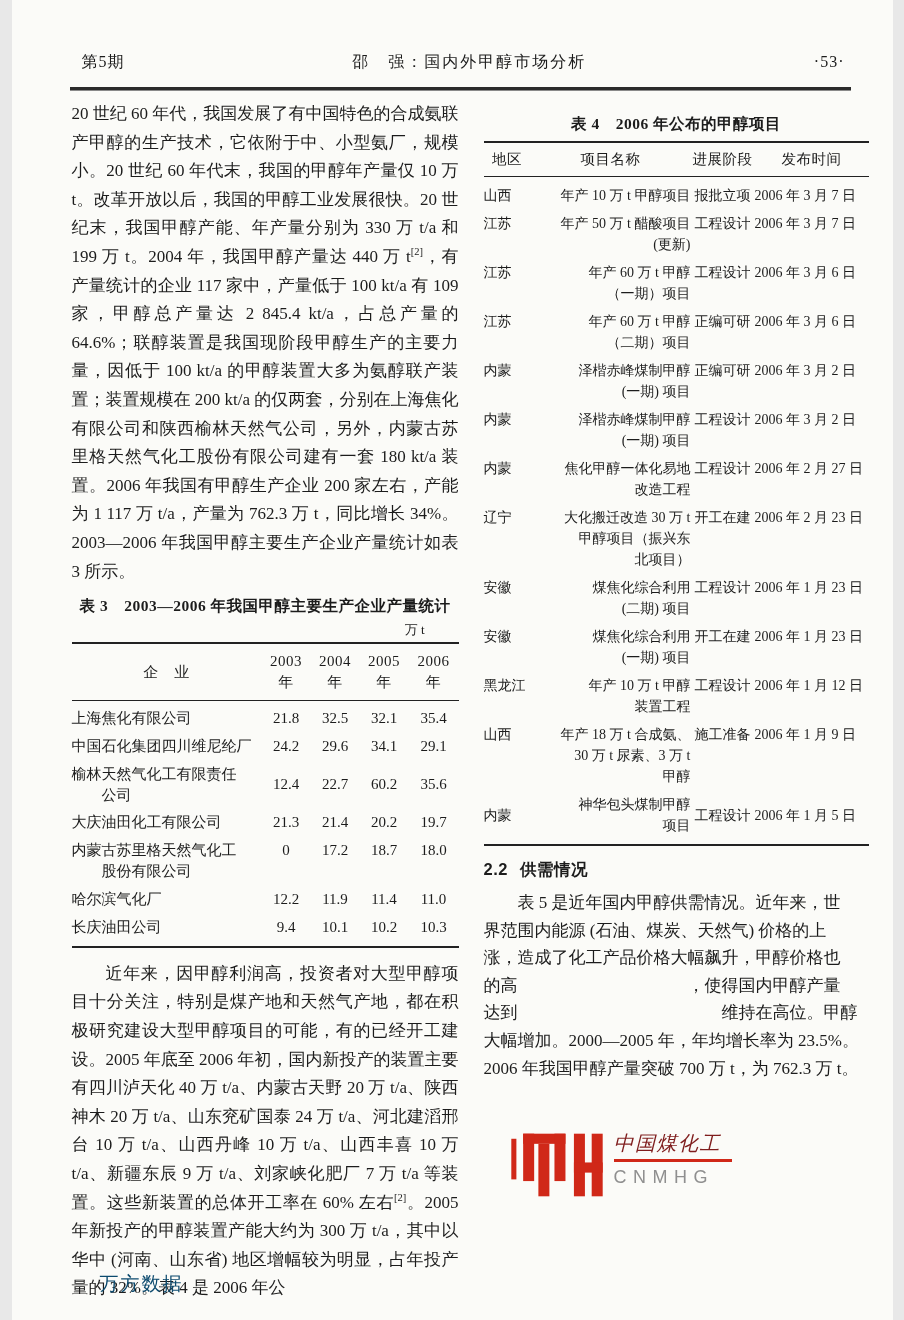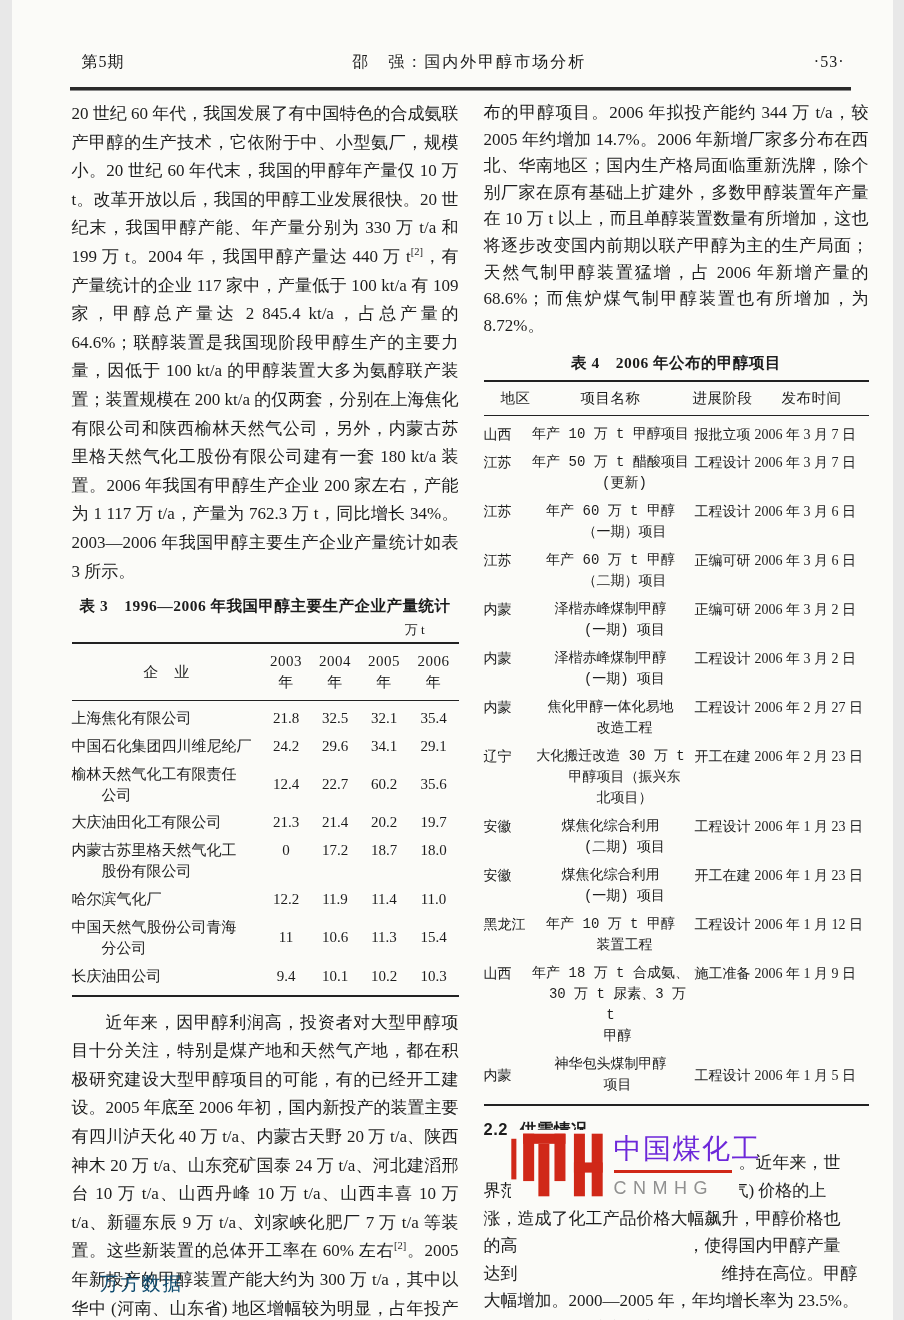--- a/index.html
+++ b/index.html
@@ -53,41 +53,41 @@
     width:100%;border-collapse:collapse;table-layout:fixed;
     border-top:2.2px solid #222;border-bottom:2.2px solid #222;
     font-size:14px;line-height:21px;margin-top:6px;
   }
   table.tbl4 th{
     font-weight:normal;border-bottom:1.6px solid #222;
     padding:6px 0;font-size:14.5px;text-align:center;letter-spacing:.5px;
   }
   table.tbl4 td{vertical-align:top;padding:4px 0 3px;white-space:pre-line;}
   table.tbl4 td.region{text-align:left;}
-  table.tbl4 td.pname{text-align:center;font-family:Liberation Mono, monospace;}
+  table.tbl4 td.pname{text-align:right;}
   table.tbl4 td.stage{text-align:center;}
   table.tbl4 td.date{text-align:left;}
   table.tbl4 tbody tr:first-child td{padding-top:8px;}
   table.tbl4 tbody tr:last-child td{vertical-align:middle;padding-bottom:8px;}
   
   .section-heading{
     font-weight:bold;font-size:16.5px;margin:13px 0 8px;letter-spacing:.5px;
     font-family:"Liberation Sans","DejaVu Sans",sans-serif;
   }
   .section-heading .num{margin-right:12px;}
   
   .supply div{font-size:17px;line-height:27.6px;white-space:pre;}
   
   .watermark{
     position:absolute;left:499px;top:1130px;width:228px;height:76px;
     background:#fbfbf8;display:flex;align-items:flex-start;z-index:5;
   }
   .watermark svg{display:block;margin-top:2px;flex:0 0 auto;}
   .wm-text{margin-left:11px;font-family:"Liberation Sans","DejaVu Sans",sans-serif;}
-  .wm-cn{font-size:28px;color:#6d28d9;letter-spacing:1.5px;white-space:nowrap;}
+  .wm-cn{font-size:20px;color:#7f1d1d;letter-spacing:1.5px;white-space:nowrap;font-style:italic;}
   .wm-line{height:2.5px;background:#d02818;margin:2px 0 5px;width:118px;}
   .wm-en{font-size:18px;color:#8f8f8f;letter-spacing:6.5px;white-space:nowrap;}
   
   .footer-mark{
     position:absolute;left:88px;top:1271px;font-size:19px;color:#0c4a6e;
     font-family:"Liberation Sans","DejaVu Sans",sans-serif;letter-spacing:2px;
   }
 </style>
 </head>
 <body>
@@ -97,21 +97,21 @@
   <div class="pg-header">
     <span>第5期</span>
     <span class="mid">邵　强：国内外甲醇市场分析</span>
     <span>·53·</span>
   </div>
   <div class="header-rule"></div>
 
   <div class="col left">
     <p class="body-text"><span>20 世纪 60 年代，我国发展了有中国特色的合成氨联产甲醇的生产技术，它依附于中、小型氨厂，规模小。20 世纪 60 年代末，我国的甲醇年产量仅 10 万 t。改革开放以后，我国的甲醇工业发展很快。20 世纪末，我国甲醇产能、年产量分别为 330 万 t/a 和 199 万 t。2004 年，我国甲醇产量达 440 万 t</span><sup class="ref">[2]</sup><span>，有产量统计的企业 117 家中，产量低于 100 kt/a 有 109 家，甲醇总产量达 2 845.4 kt/a，占总产量的 64.6%；联醇装置是我国现阶段甲醇生产的主要力量，因低于 100 kt/a 的甲醇装置大多为氨醇联产装置；装置规模在 200 kt/a 的仅两套，分别在上海焦化有限公司和陕西榆林天然气公司，另外，内蒙古苏里格天然气化工股份有限公司建有一套 180 kt/a 装置。2006 年我国有甲醇生产企业 200 家左右，产能为 1 117 万 t/a，产量为 762.3 万 t，同比增长 34%。2003—2006 年我国甲醇主要生产企业产量统计如表 3 所示。</span></p>
 
-    <div class="tbl-caption">表 3　1996—2006 年我国甲醇主要生产企业产量统计</div>
+    <div class="tbl-caption">表 3　2003—2006 年我国甲醇主要生产企业产量统计</div>
     <div class="tbl-unit">万 t</div>
 
     <table class="tbl3">
       <colgroup>
           <col style="width:190px">
           <col style="width:49px">
           <col style="width:49px">
           <col style="width:49px">
           <col style="width:50px">
         </colgroup>
@@ -163,55 +163,46 @@
           <td>18.0</td>
         </tr>
         <tr>
           <td class="name">哈尔滨气化厂</td>
           <td>12.2</td>
           <td>11.9</td>
           <td>11.4</td>
           <td>11.0</td>
         </tr>
         <tr>
-          <td class="name">中国天然气股份公司青海
-　　分公司</td>
-          <td>11</td>
-          <td>10.6</td>
-          <td>11.3</td>
-          <td>15.4</td>
-        </tr>
-        <tr>
           <td class="name">长庆油田公司</td>
           <td>9.4</td>
           <td>10.1</td>
           <td>10.2</td>
           <td>10.3</td>
         </tr>
       </tbody>
     </table>
 
     <p class="body-text indent" style="margin-top:12px"><span>近年来，因甲醇利润高，投资者对大型甲醇项目十分关注，特别是煤产地和天然气产地，都在积极研究建设大型甲醇项目的可能，有的已经开工建设。2005 年底至 2006 年初，国内新投产的装置主要有四川泸天化 40 万 t/a、内蒙古天野 20 万 t/a、陕西神木 20 万 t/a、山东兖矿国泰 24 万 t/a、河北建滔邢台 10 万 t/a、山西丹峰 10 万 t/a、山西丰喜 10 万 t/a、新疆东辰 9 万 t/a、刘家峡化肥厂 7 万 t/a 等装置。这些新装置的总体开工率在 60% 左右</span><sup class="ref">[2]</sup><span>。2005 年新投产的甲醇装置产能大约为 300 万 t/a，其中以华中 (河南、山东省) 地区增幅较为明显，占年投产量的 32%。表 4 是 2006 年公</span></p>
   </div>
 
   <div class="col right">
-    <p class="body-text" style="line-height:26.6px">布的甲醇项目。2006 年拟投产能约 344 万 t/a，较 2005 年约增加 14.7%。2006 年新增厂家多分布在西北、华南地区；国内生产格局面临重新洗牌，除个别厂家在原有基础上扩建外，多数甲醇装置年产量在 10 万 t 以上，而且单醇装置数量有所增加，这也将逐步改变国内前期以联产甲醇为主的生产局面；天然气制甲醇装置猛增，占 2006 年新增产量的 68.6%；而焦炉煤气制甲醇装置也有所增加，为 8.72%。</p>
 
     <div class="tbl-caption" style="margin-top:14px">表 4　2006 年公布的甲醇项目</div>
 
     <table class="tbl4">
       <colgroup>
           <col style="width:47px">
           <col style="width:160px">
           <col style="width:64px">
           <col style="width:114px">
         </colgroup>
       <thead>
         <tr>
-          <th style="text-align:right">地区</th>
+          <th style="text-align:center">地区</th>
           <th>项目名称</th>
           <th>进展阶段</th>
           <th>发布时间</th>
         </tr>
       </thead>
       <tbody>
         <tr>
           <td class="region">山西</td>
           <td class="pname">年产 10 万 t 甲醇项目</td>
           <td class="stage">报批立项</td>

